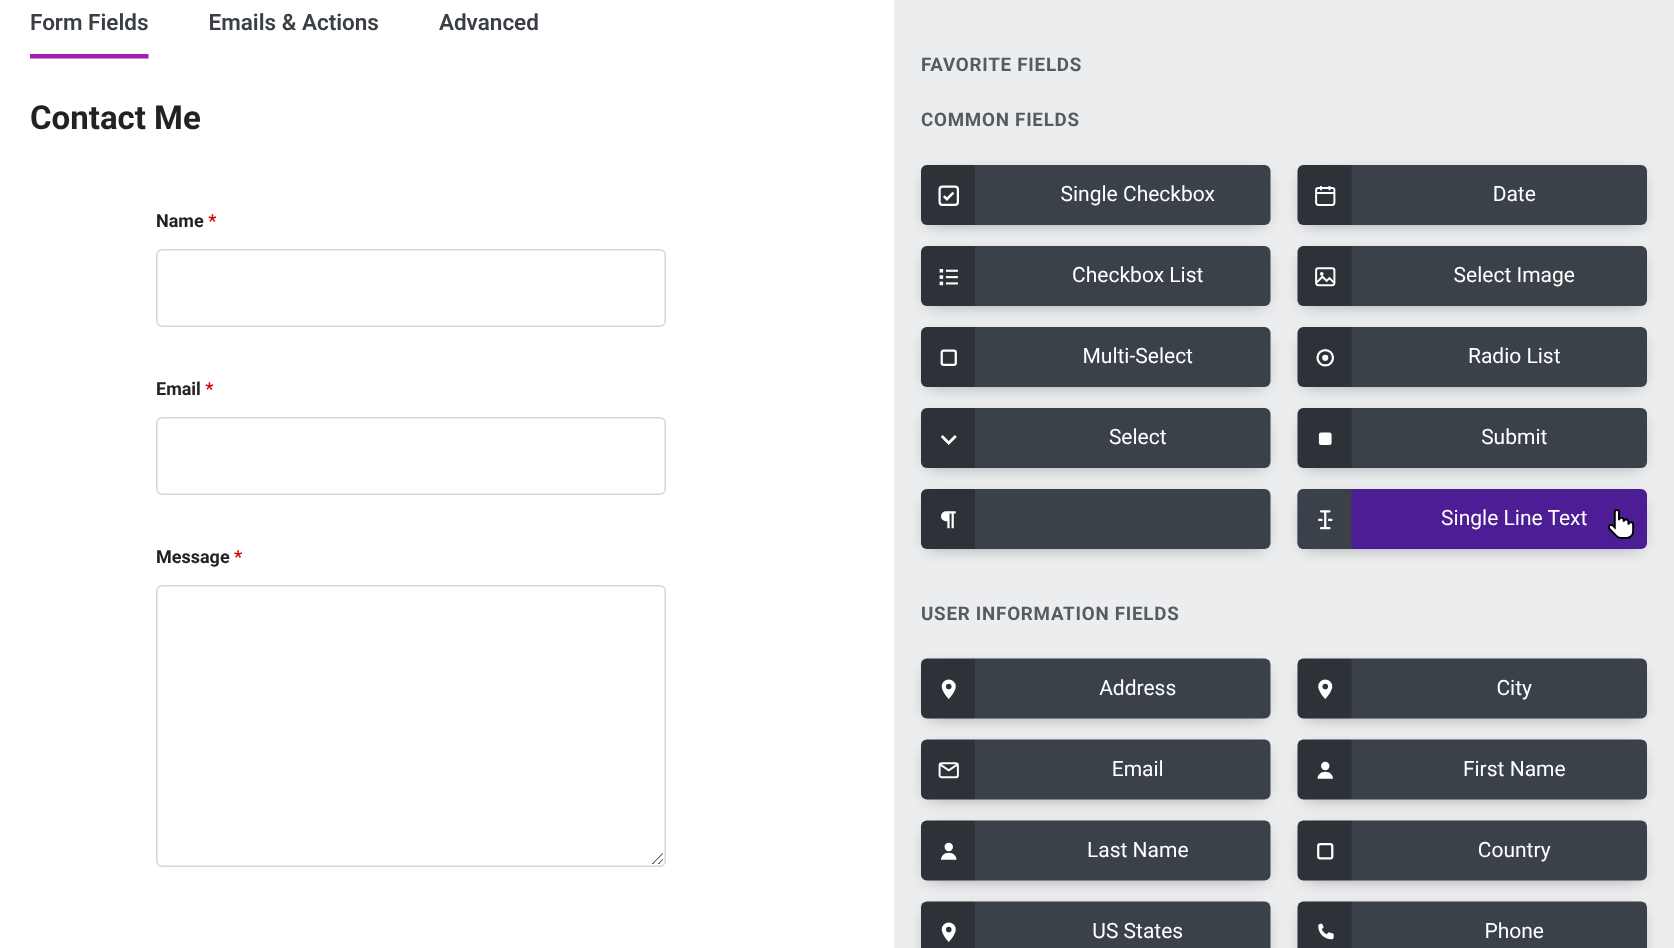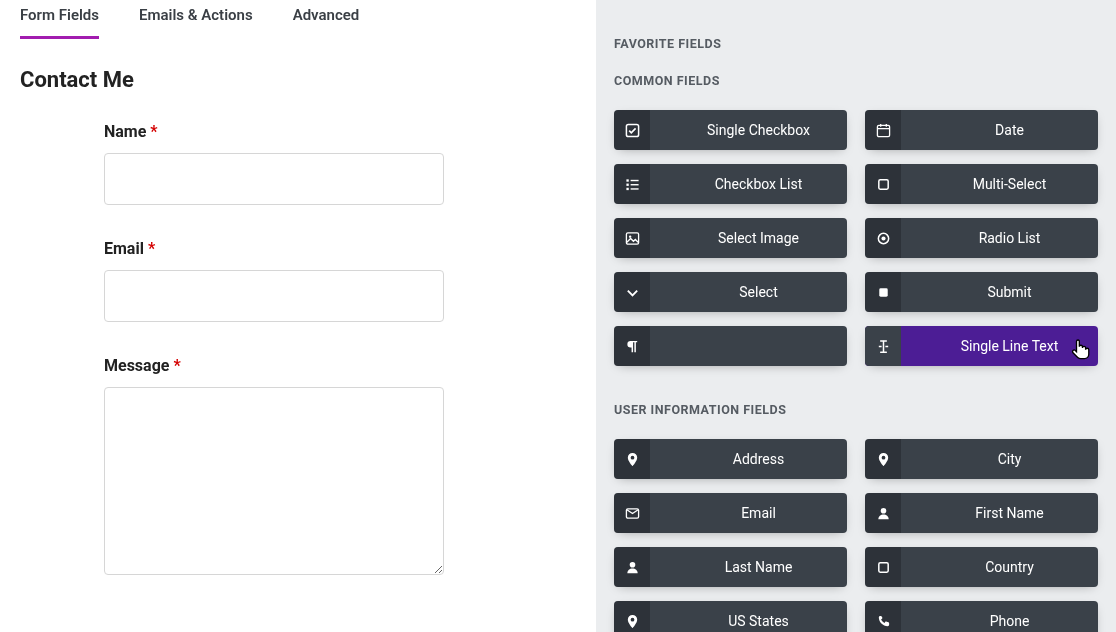--- a/index.html
+++ b/index.html
@@ -1,24 +1,24 @@
 <!DOCTYPE html>
 <html><head>
   <meta charset="utf-8">
   <style>
     *{box-sizing:border-box;margin:0;padding:0;}
     body{font-family:-apple-system,BlinkMacSystemFont,"Segoe UI",Roboto,Helvetica,Arial,sans-serif;width:1116px;height:632px;overflow:hidden;display:flex;background:#fff;}
     .left-panel{width:596px;height:632px;background:#fff;padding:0 20px;}
     .tabbar{display:flex;gap:40px;border-bottom:0;margin-bottom:28px;}
     .tab{padding:6px 0 12px 0;font-size:15px;font-weight:600;color:#3a3f45;cursor:pointer;}
     .tab.active{border-bottom:3px solid #a21caf;}
-    .form-title{font-size:22px;font-weight:700;color:#222;margin-bottom:30px;}
+    .form-title{font-size:22px;font-weight:700;color:#222;margin-bottom:48px;}
     .form-body{padding:0 84px 0 84px;}
     .field{margin-bottom:34px;}
-    .label-row{font-size:16px;font-weight:700;color:#222;margin-bottom:12px;}
+    .label-row{font-size:12px;font-weight:700;color:#222;margin-bottom:12px;}
     .req{color:#d40000;font-weight:700;}
     .text-input{width:340px;height:52px;border:1px solid #d6d6d6;border-radius:4px;background:#fff;font-size:15px;padding:0 12px;}
     .textarea-input{width:340px;height:188px;border:1px solid #d6d6d6;border-radius:4px;background:#fff;font-size:15px;padding:10px 12px;resize:both;}
     .right-panel{width:520px;height:632px;background:#ebedef;padding:36px 18px 13px 18px;overflow:hidden;}
     .section-header{font-size:12.5px;font-weight:700;letter-spacing:0.5px;color:#555b62;margin-bottom:22px;}
     .section-block{margin-bottom:36px;}
     .field-grid{display:grid;grid-template-columns:1fr 1fr;gap:14px 18px;}
     .field-btn{display:flex;align-items:center;height:40px;border-radius:4px;overflow:hidden;background:#3a4149;color:#fff;font-size:14px;cursor:pointer;box-shadow:0 3px 12px -5px rgba(0,0,0,0.4);gap:20px;}
     .field-btn.highlight{background:#4c1d95;}
     .field-btn .icon-box{width:36px;height:40px;display:flex;align-items:center;justify-content:center;background:rgba(0,0,0,0.22);}
@@ -101,35 +101,35 @@
               <rect x="6" y="7.5" width="8.5" height="1.5" fill="#fff"></rect>
               <rect x="6" y="12" width="8.5" height="1.5" fill="#fff"></rect>
             </svg>
         </div>
         <span class="lbl">Checkbox List</span>
       </div>
 
       <div class="field-btn">
         <div class="icon-box">
           <svg class="icon-svg" viewBox="0 0 16 16">
-              <rect x="3" y="3" width="10" height="10" rx="1.5" fill="none" stroke="#fff" stroke-width="1.6"></rect>
-            </svg>
-        </div>
-        <span class="lbl">Multi-Select</span>
-      </div>
-
-      <div class="field-btn">
-        <div class="icon-box">
-          <svg class="icon-svg" viewBox="0 0 16 16">
               <rect x="1.5" y="2" width="13" height="12" rx="1.5" fill="none" stroke="#fff" stroke-width="1.4"></rect>
               <circle cx="5.5" cy="6" r="1.3" fill="#fff"></circle>
               <path d="M2 12l4-4 3 3 2-2 3 3" fill="none" stroke="#fff" stroke-width="1.4"></path>
             </svg>
         </div>
         <span class="lbl">Select Image</span>
+      </div>
+
+      <div class="field-btn">
+        <div class="icon-box">
+          <svg class="icon-svg" viewBox="0 0 16 16">
+              <rect x="3" y="3" width="10" height="10" rx="1.5" fill="none" stroke="#fff" stroke-width="1.6"></rect>
+            </svg>
+        </div>
+        <span class="lbl">Multi-Select</span>
       </div>
 
       <div class="field-btn">
         <div class="icon-box">
           <svg class="icon-svg" viewBox="0 0 16 16">
               <circle cx="8" cy="8" r="5.5" fill="none" stroke="#fff" stroke-width="1.6"></circle>
               <circle cx="8" cy="8" r="2.2" fill="#fff"></circle>
             </svg>
         </div>
         <span class="lbl">Radio List</span>

